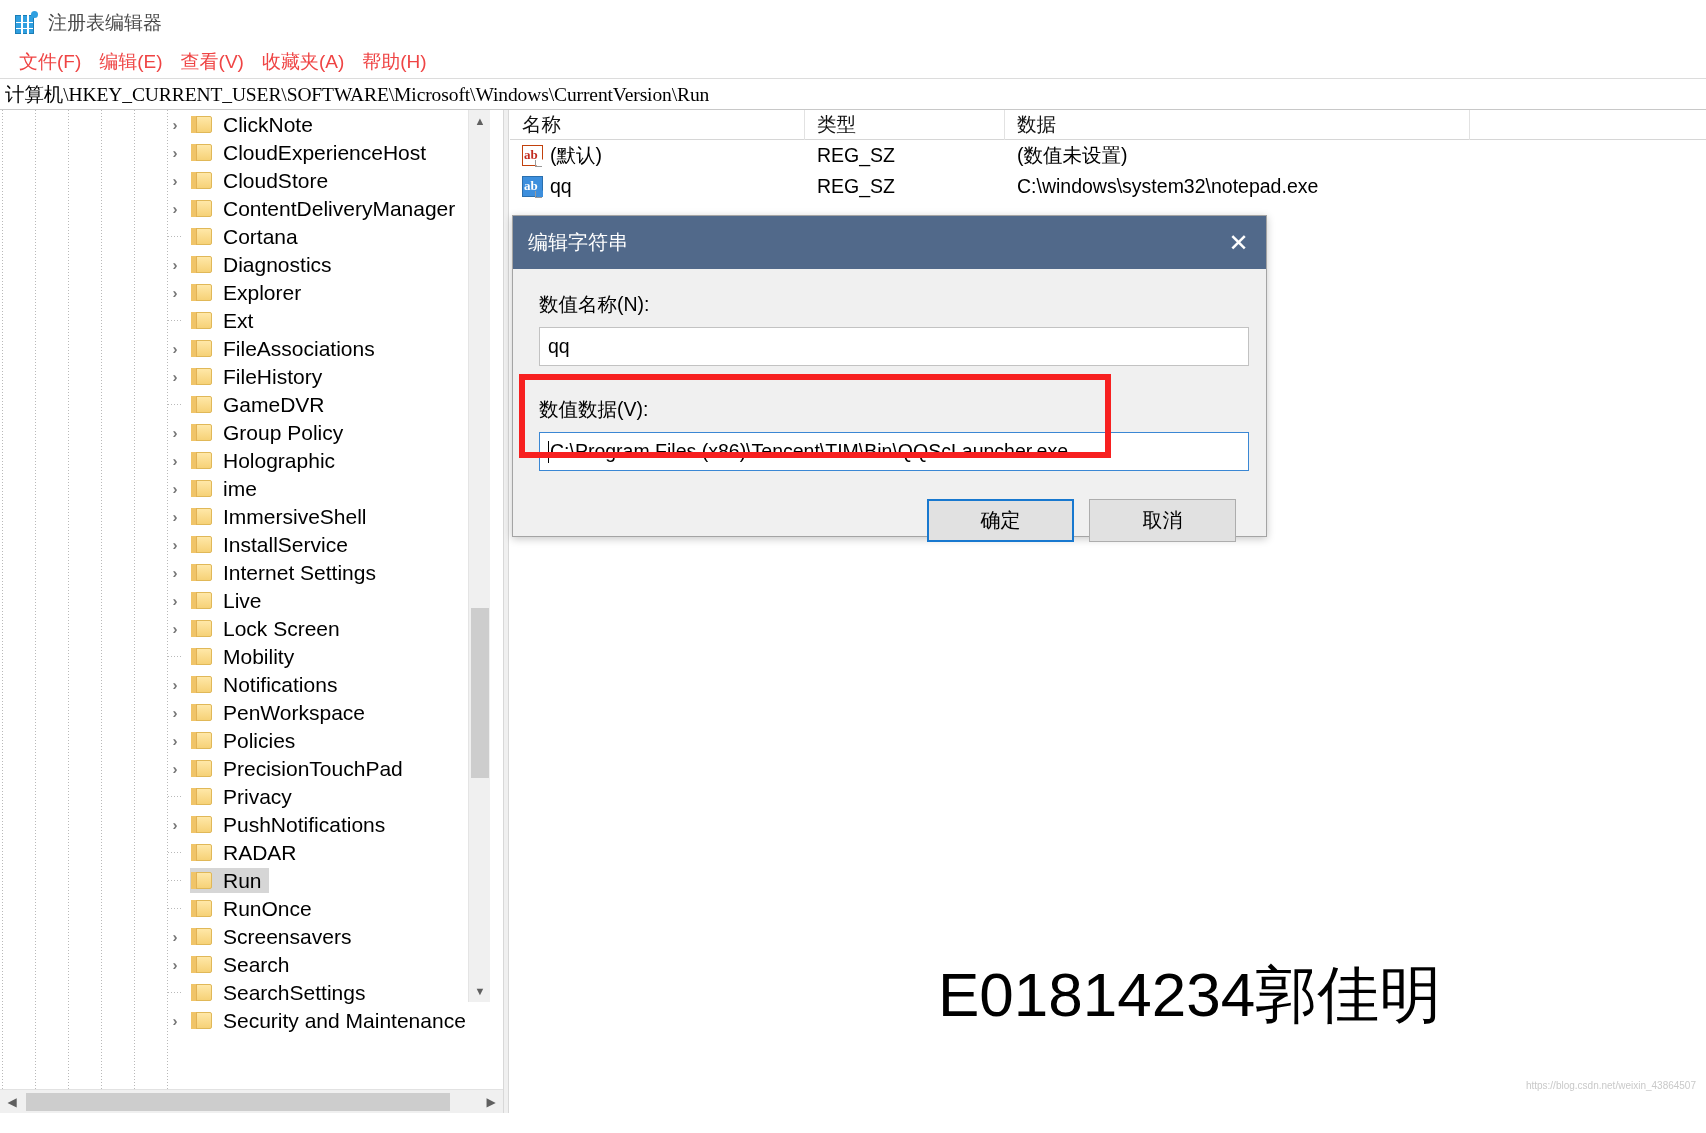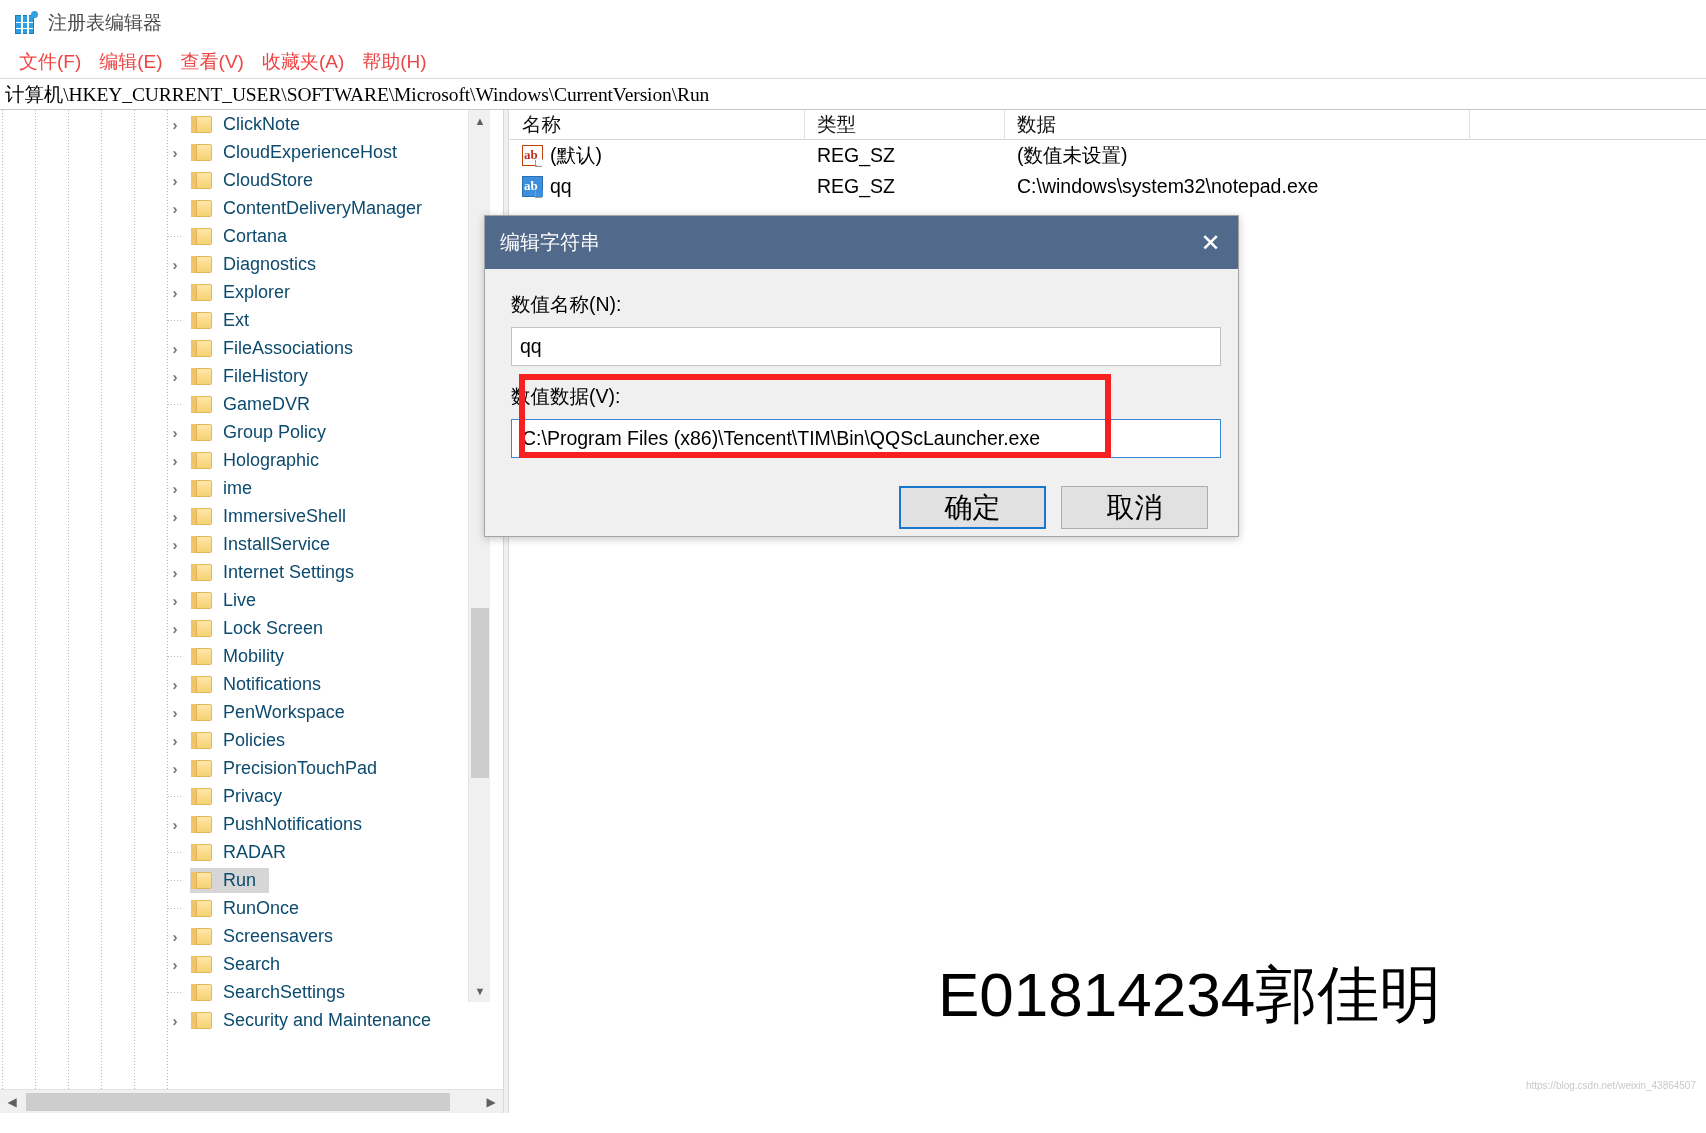--- a/index.html
+++ b/index.html
@@ -155,22 +155,22 @@
     border-radius: 1px 2px 2px 1px;
   }
   .folder .spine {
     position: absolute; left: 0; top: 0;
     width: 6px; height: 17px;
     background: #f0c468;
     border-right: 1px solid #e2b255;
   }
   .tree-label {
     margin-left: 11px;
-    font-size: 18px;
-    color: #0c4a6e;
+    font-size: 21px;
+    color: #000000;
     line-height: 1;
   }
   .tree-row.selected .sel-bg {
     position: absolute;
     left: 190px; top: 2px; height: 25px;
     background: #d6d6d6;
   }
   .tree-row.selected .folder,
   .tree-row.selected .tree-label { position: relative; z-index: 2; }
 
@@ -265,21 +265,21 @@
     font-family: "Liberation Serif", serif;
     line-height: 18px;
   }
   .ab-icon.selected { background: #3d8fdd; border-color: #2a6fae; }
   .ab-icon.selected .ab { color: #ffffff; }
   .ab-icon.selected .corner { border-bottom-color: #3d8fdd; }
 
   
   .dialog {
     position: absolute;
-    left: 484px; top: 215px;
+    left: 512px; top: 215px;
     width: 755px; height: 322px;
     background: #f0f0f0;
     border: 1px solid #a4a4a4;
     box-shadow: 0 2px 8px rgba(0,0,0,0.22);
   }
   .dlg-title {
     height: 53px;
     background: #51698a;
     display: flex; align-items: center;
     padding-left: 15px;
@@ -306,31 +306,31 @@
     border: 1px solid #c2c2c2;
     display: flex; align-items: center;
     padding-left: 8px;
     font-size: 19.5px; color: #000000;
   }
   .dlg-input.focused { border: 1px solid #3a87d4; }
   .dlg-input .caret {
     width: 1px; height: 22px; background: #000000;
     margin-right: 1px;
   }
-  .dlg-group-2 { margin-top: 17px; }
+  .dlg-group-2 { margin-top: 30px; }
   .dlg-buttons {
     position: absolute; right: 30px; bottom: 0;
     display: flex;
   }
   .dlg-btn {
     width: 147px; height: 43px;
     background: #e1e1e1;
     border: 1px solid #adadad;
     display: flex; align-items: center; justify-content: center;
-    font-size: 28px; color: #000000;
+    font-size: 20px; color: #000000;
     cursor: default;
   }
   .dlg-btn.default { border: 2px solid #1878cf; background: #e1e1e1; }
   .dlg-btn + .dlg-btn { margin-left: 15px; }
 
   
   .red-box {
     position: absolute;
     left: 519px; top: 374px;
     width: 592px; height: 84px;

